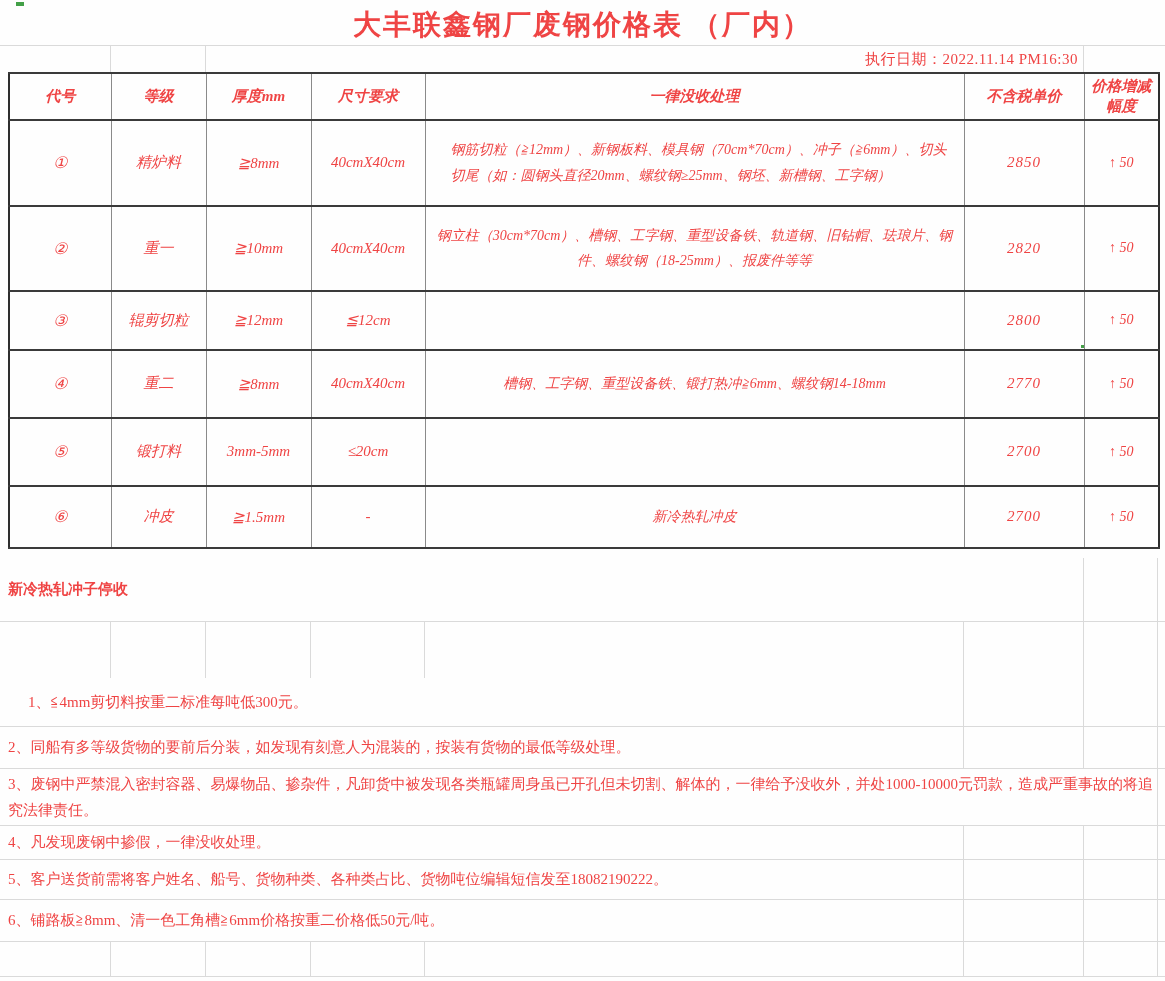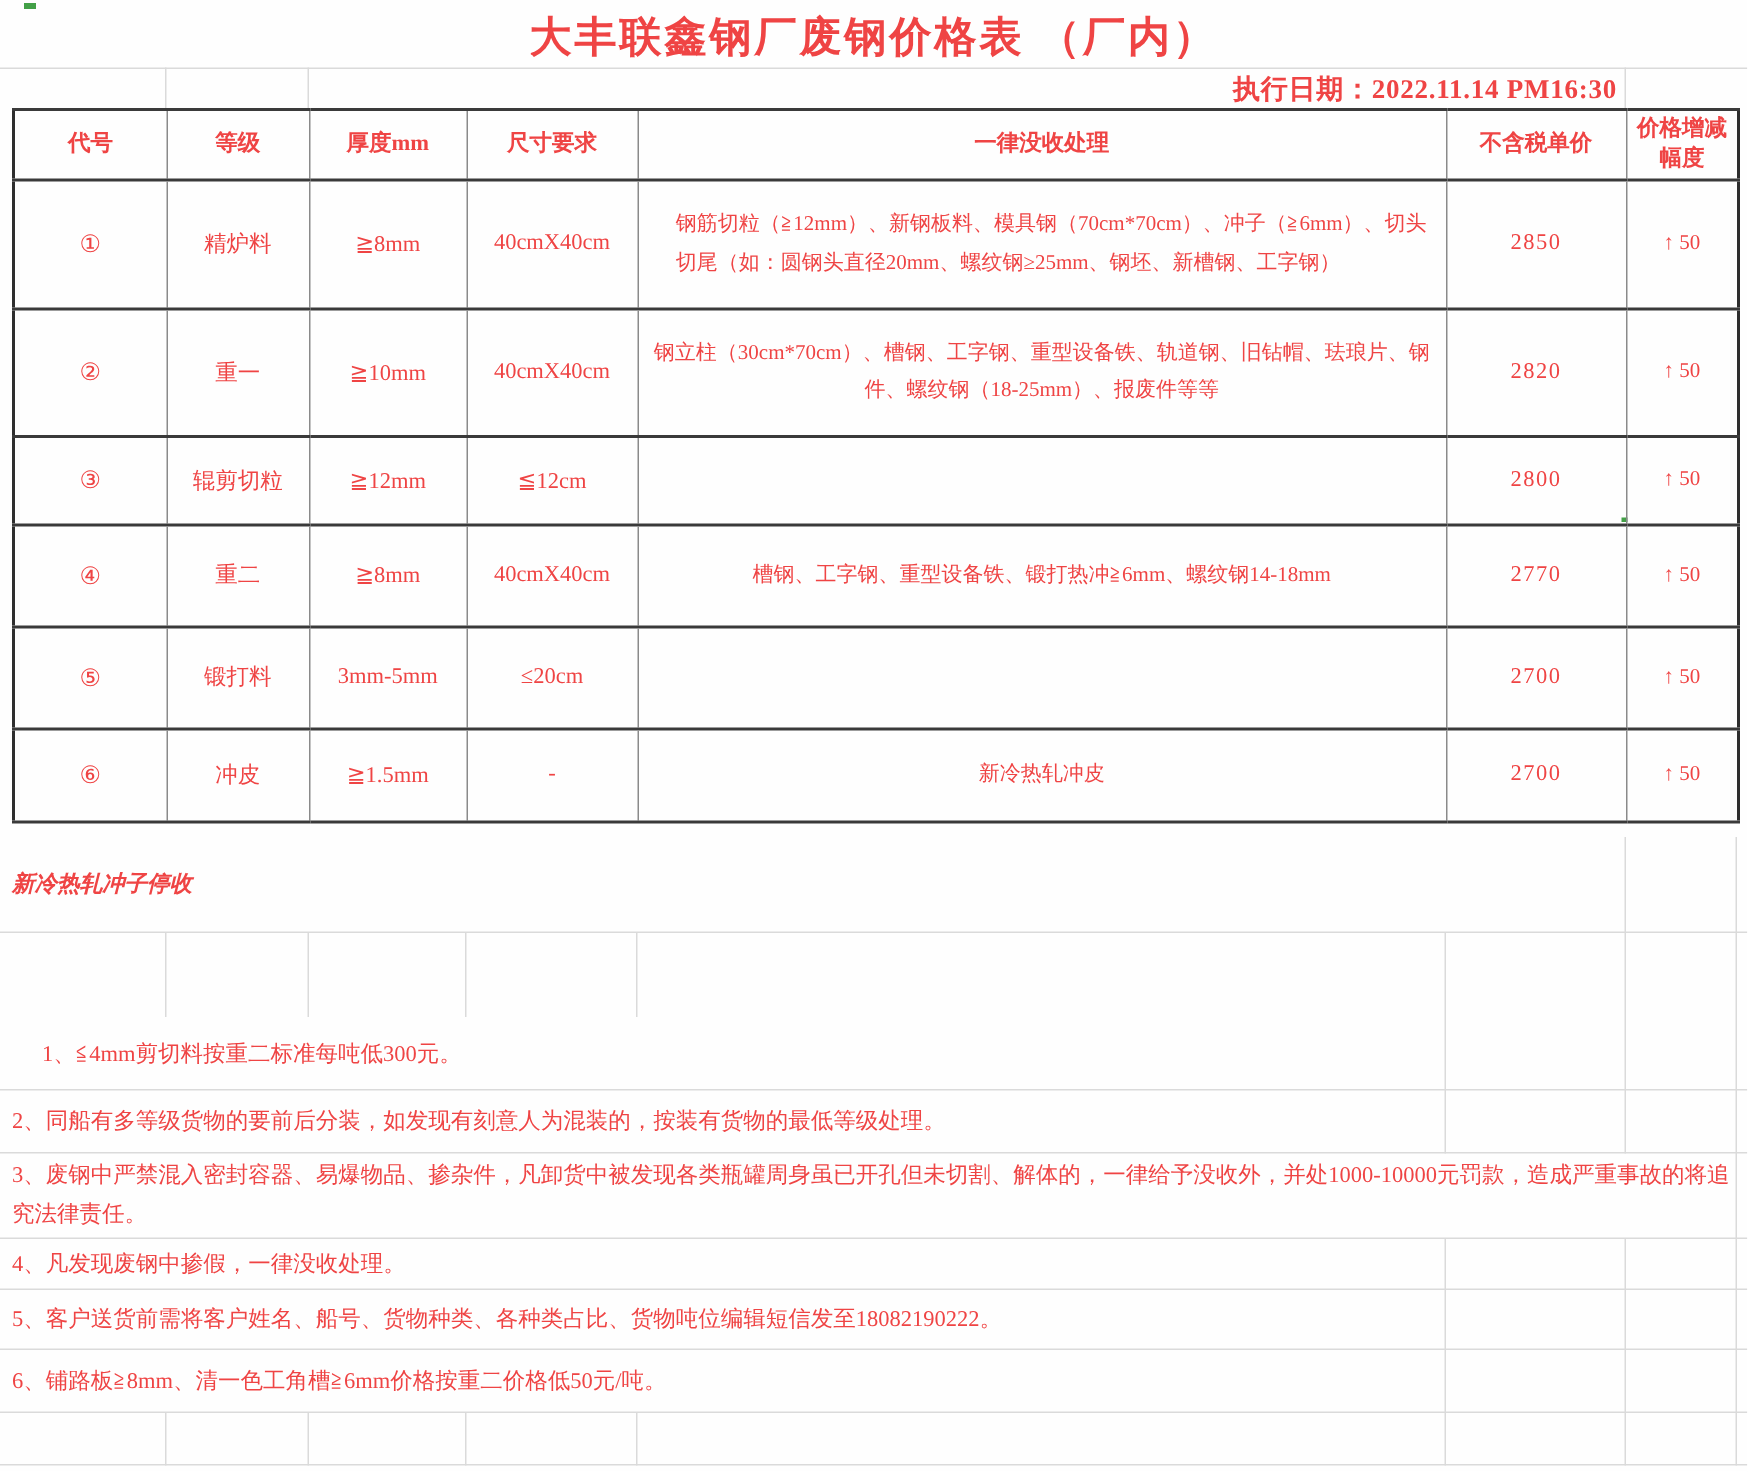--- a/index.html
+++ b/index.html
@@ -6,27 +6,28 @@
   .page{
     position:relative;width:1165px;height:981px;background:#fefefe;
     font-family:"Liberation Serif","DejaVu Serif",serif;color:#ef4444;overflow:hidden;
   }
   .title{
     position:absolute;top:6px;left:0;width:100%;margin:0;
     text-align:center;font-size:28px;font-weight:bold;letter-spacing:2px;
   }
   .date-line{
     position:absolute;top:47px;right:87px;height:24px;line-height:24px;
-    font-size:18px;font-weight:bold;letter-spacing:.5px;
+    font-size:15px;font-weight:normal;letter-spacing:.5px;
   }
   
   .price-table{
     position:absolute;left:8px;top:72px;width:1150px;
     border-collapse:collapse;table-layout:fixed;
     border:2px solid #2e2e2e;
+    font-style:italic;
   }
   .price-table th,.price-table td{
     border-top:2px solid #3a3a3a;border-bottom:2px solid #3a3a3a;
     border-left:1px solid #8a8a8a;border-right:1px solid #8a8a8a;
     text-align:center;vertical-align:middle;
     font-size:15px;padding:2px 4px;overflow:hidden;
   }
   .price-table th{font-weight:bold;line-height:1.35;}
   td.code{font-size:16px;}
   td.mat{font-size:14px;line-height:1.8;padding:2px 8px;}
@@ -35,21 +36,21 @@
   td.chg{font-size:14px;}
   
   .noterow{
     position:absolute;left:0;width:1165px;box-sizing:border-box;
     border-bottom:1px solid #dadada;
     display:flex;align-items:center;padding-left:8px;
     font-size:15px;
   }
   .stoptext,.notehead{
     font-family:"Liberation Sans","DejaVu Sans",sans-serif;
-    font-weight:bold;font-size:15px;font-style:italic;
+    font-weight:bold;font-size:15px;
   }
   .notehead{padding-left:22px;}
   .note3 span{line-height:1.75;}
   .noterow span{display:block;}
   
   .vf{position:absolute;width:1px;background:#dadada;}
   .hf{position:absolute;left:0;width:1165px;height:1px;background:#dadada;}
   .mark{position:absolute;background:#43a047;}
 </style>
 </head>

